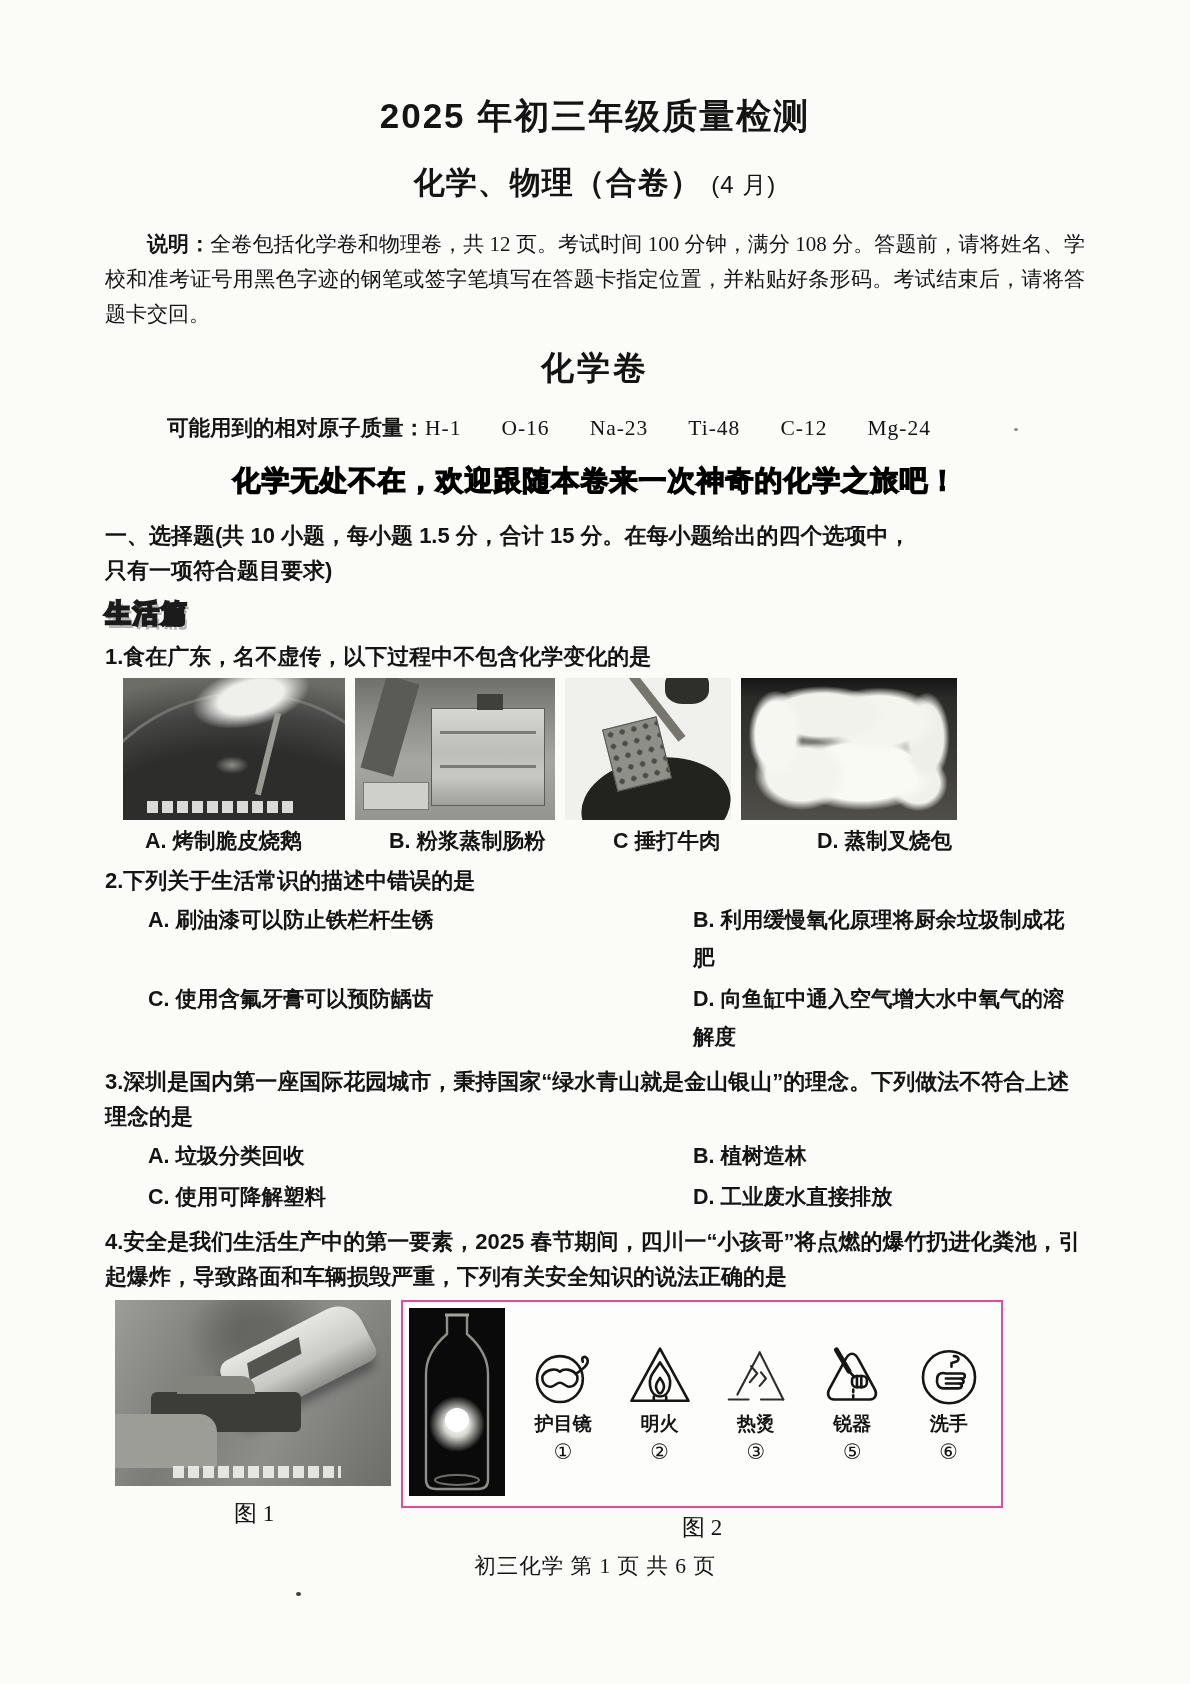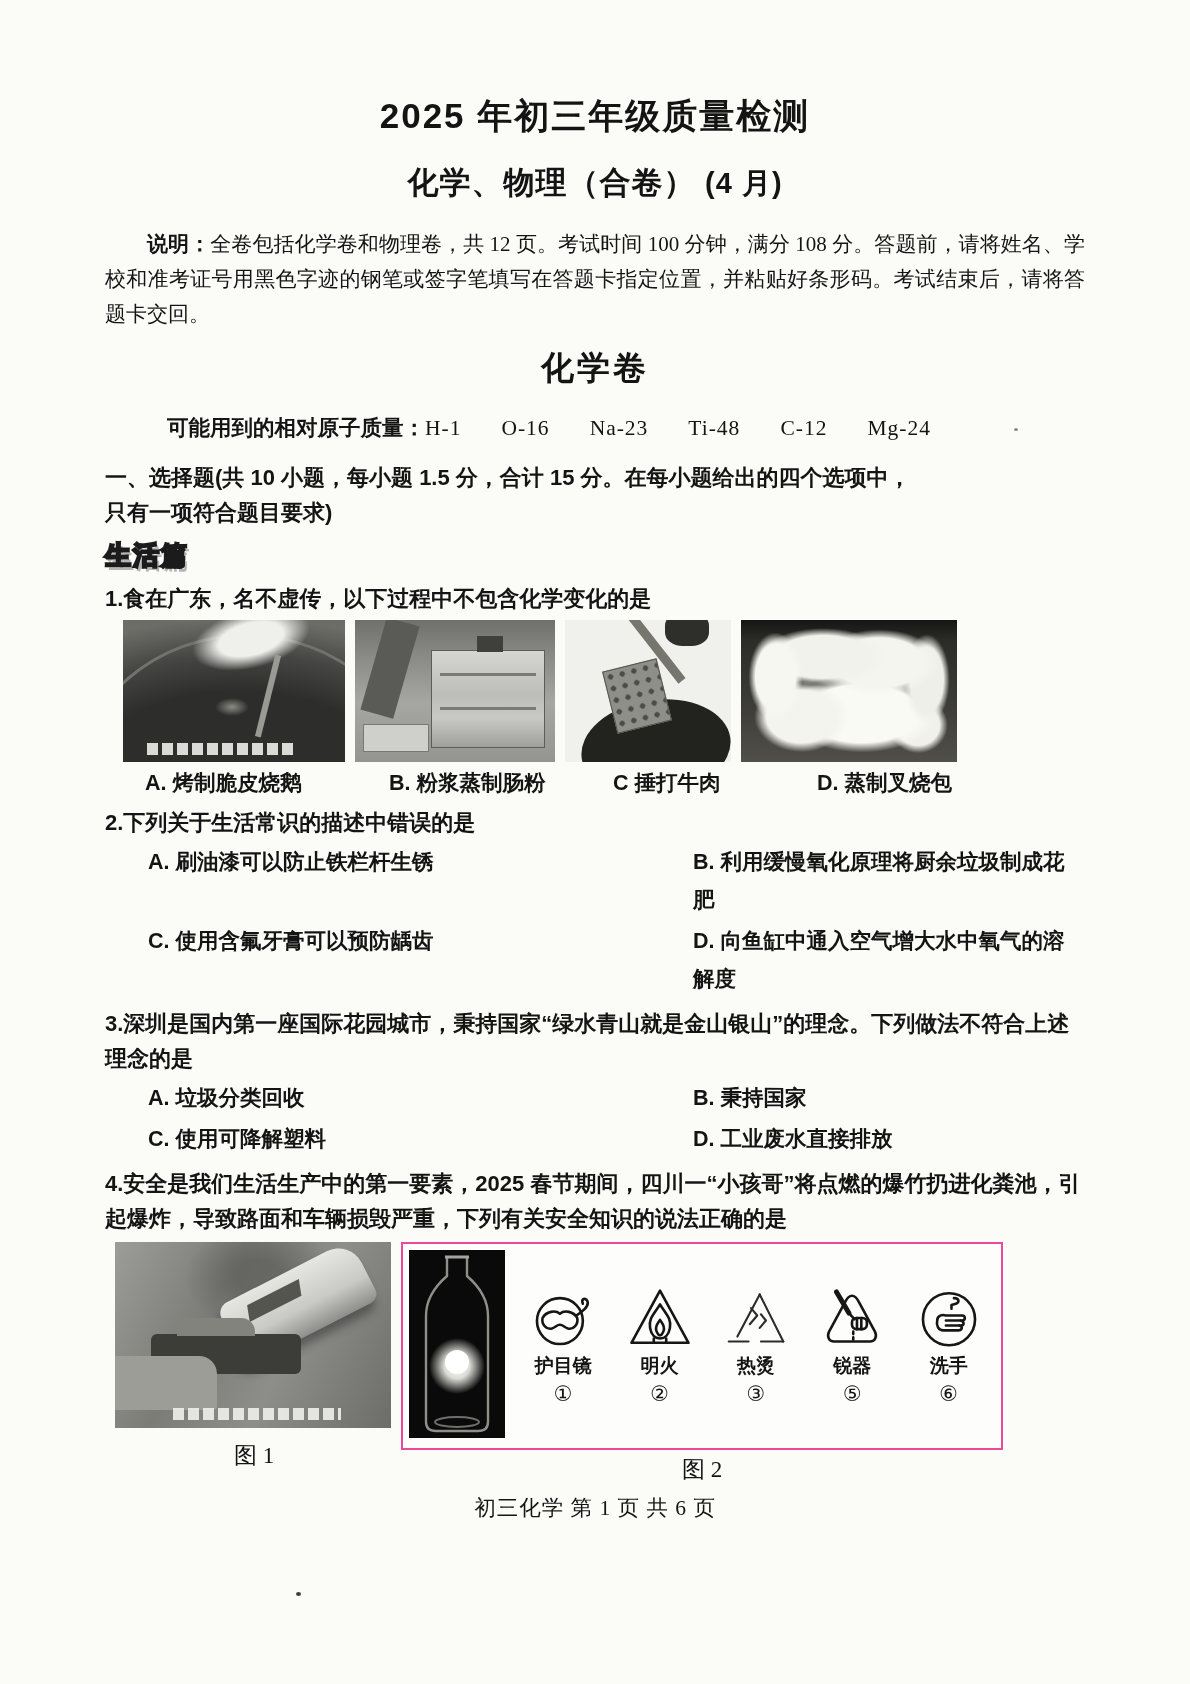--- a/index.html
+++ b/index.html
@@ -9,21 +9,21 @@
     font-family:"Liberation Serif","DejaVu Serif",serif;
   }
   .content{padding:96px 105px 0 105px;width:980px;}
 
   .title{
     margin:0;text-align:center;font-family:"Liberation Sans","DejaVu Sans",sans-serif;
     font-size:35px;font-weight:bold;letter-spacing:2px;line-height:1.15;
   }
   .subtitle{margin-top:26px;text-align:center;font-family:"Liberation Sans","DejaVu Sans",sans-serif;
     font-weight:bold;font-size:31px;letter-spacing:1px;}
-  .subtitle .subnote{font-size:29px;font-weight:bold;}
+  .subtitle .subnote{font-size:24px;font-weight:normal;}
 
   .notice{margin:22px 0 0 0;font-size:21px;line-height:35px;text-align:justify;text-indent:2em;}
   .notice .notice-label{font-family:"Liberation Sans","DejaVu Sans",sans-serif;font-weight:bold;}
 
   .chem-title{margin:14px 0 0 0;text-align:center;font-family:"Liberation Sans","DejaVu Sans",sans-serif;
     font-size:33px;font-weight:bold;letter-spacing:3px;}
 
   .atomic{margin-top:22px;padding-left:62px;font-size:21.5px;}
   .atomic .am-label{font-family:"Liberation Sans","DejaVu Sans",sans-serif;font-weight:bold;}
   .atomic .am-val{margin-right:40px;letter-spacing:1px;}
@@ -142,20 +142,21 @@
     </div>
 
     <p class="notice"><span class="notice-label">说明：</span><span>全卷包括化学卷和物理卷，共 12 页。考试时间 100 分钟，满分 108 分。答题前，请将姓名、学校和准考证号用黑色字迹的钢笔或签字笔填写在答题卡指定位置，并粘贴好条形码。考试结束后，请将答题卡交回。</span></p>
 
     <h2 class="chem-title">化学卷</h2>
 
     <div class="atomic">
       <span class="am-label">可能用到的相对原子质量：</span><span class="am-val">H-1</span><span class="am-val">O-16</span><span class="am-val">Na-23</span><span class="am-val">Ti-48</span><span class="am-val">C-12</span><span class="am-val">Mg-24</span>
     </div>
 
+    <div class="slogan">化学无处不在，欢迎跟随本卷来一次神奇的化学之旅吧！</div>
 
     <div class="sec-head">
       <div>一、选择题(共 10 小题，每小题 1.5 分，合计 15 分。在每小题给出的四个选项中，</div>
       <div>只有一项符合题目要求)</div>
     </div>
 
     <div class="part-title">生活篇</div>
 
     <div class="qtext">1.食在广东，名不虚传，以下过程中不包含化学变化的是</div>
 
@@ -196,21 +197,21 @@
     </div>
     <div class="opt-row">
       <span class="oL">C. 使用含氟牙膏可以预防龋齿</span>
       <span class="oR">D. 向鱼缸中通入空气增大水中氧气的溶解度</span>
     </div>
 
 
     <div class="qtext">3.深圳是国内第一座国际花园城市，秉持国家“绿水青山就是金山银山”的理念。下列做法不符合上述理念的是</div>
     <div class="opt-row">
       <span class="oL">A. 垃圾分类回收</span>
-      <span class="oR">B. 秉持国家</span>
+      <span class="oR">B. 植树造林</span>
     </div>
     <div class="opt-row">
       <span class="oL">C. 使用可降解塑料</span>
       <span class="oR">D. 工业废水直接排放</span>
     </div>
 
     <div class="qtext">4.安全是我们生活生产中的第一要素，2025 春节期间，四川一“小孩哥”将点燃的爆竹扔进化粪池，引起爆炸，导致路面和车辆损毁严重，下列有关安全知识的说法正确的是</div>
 
     <div class="fig-row">
       <div class="fig1-wrap">

